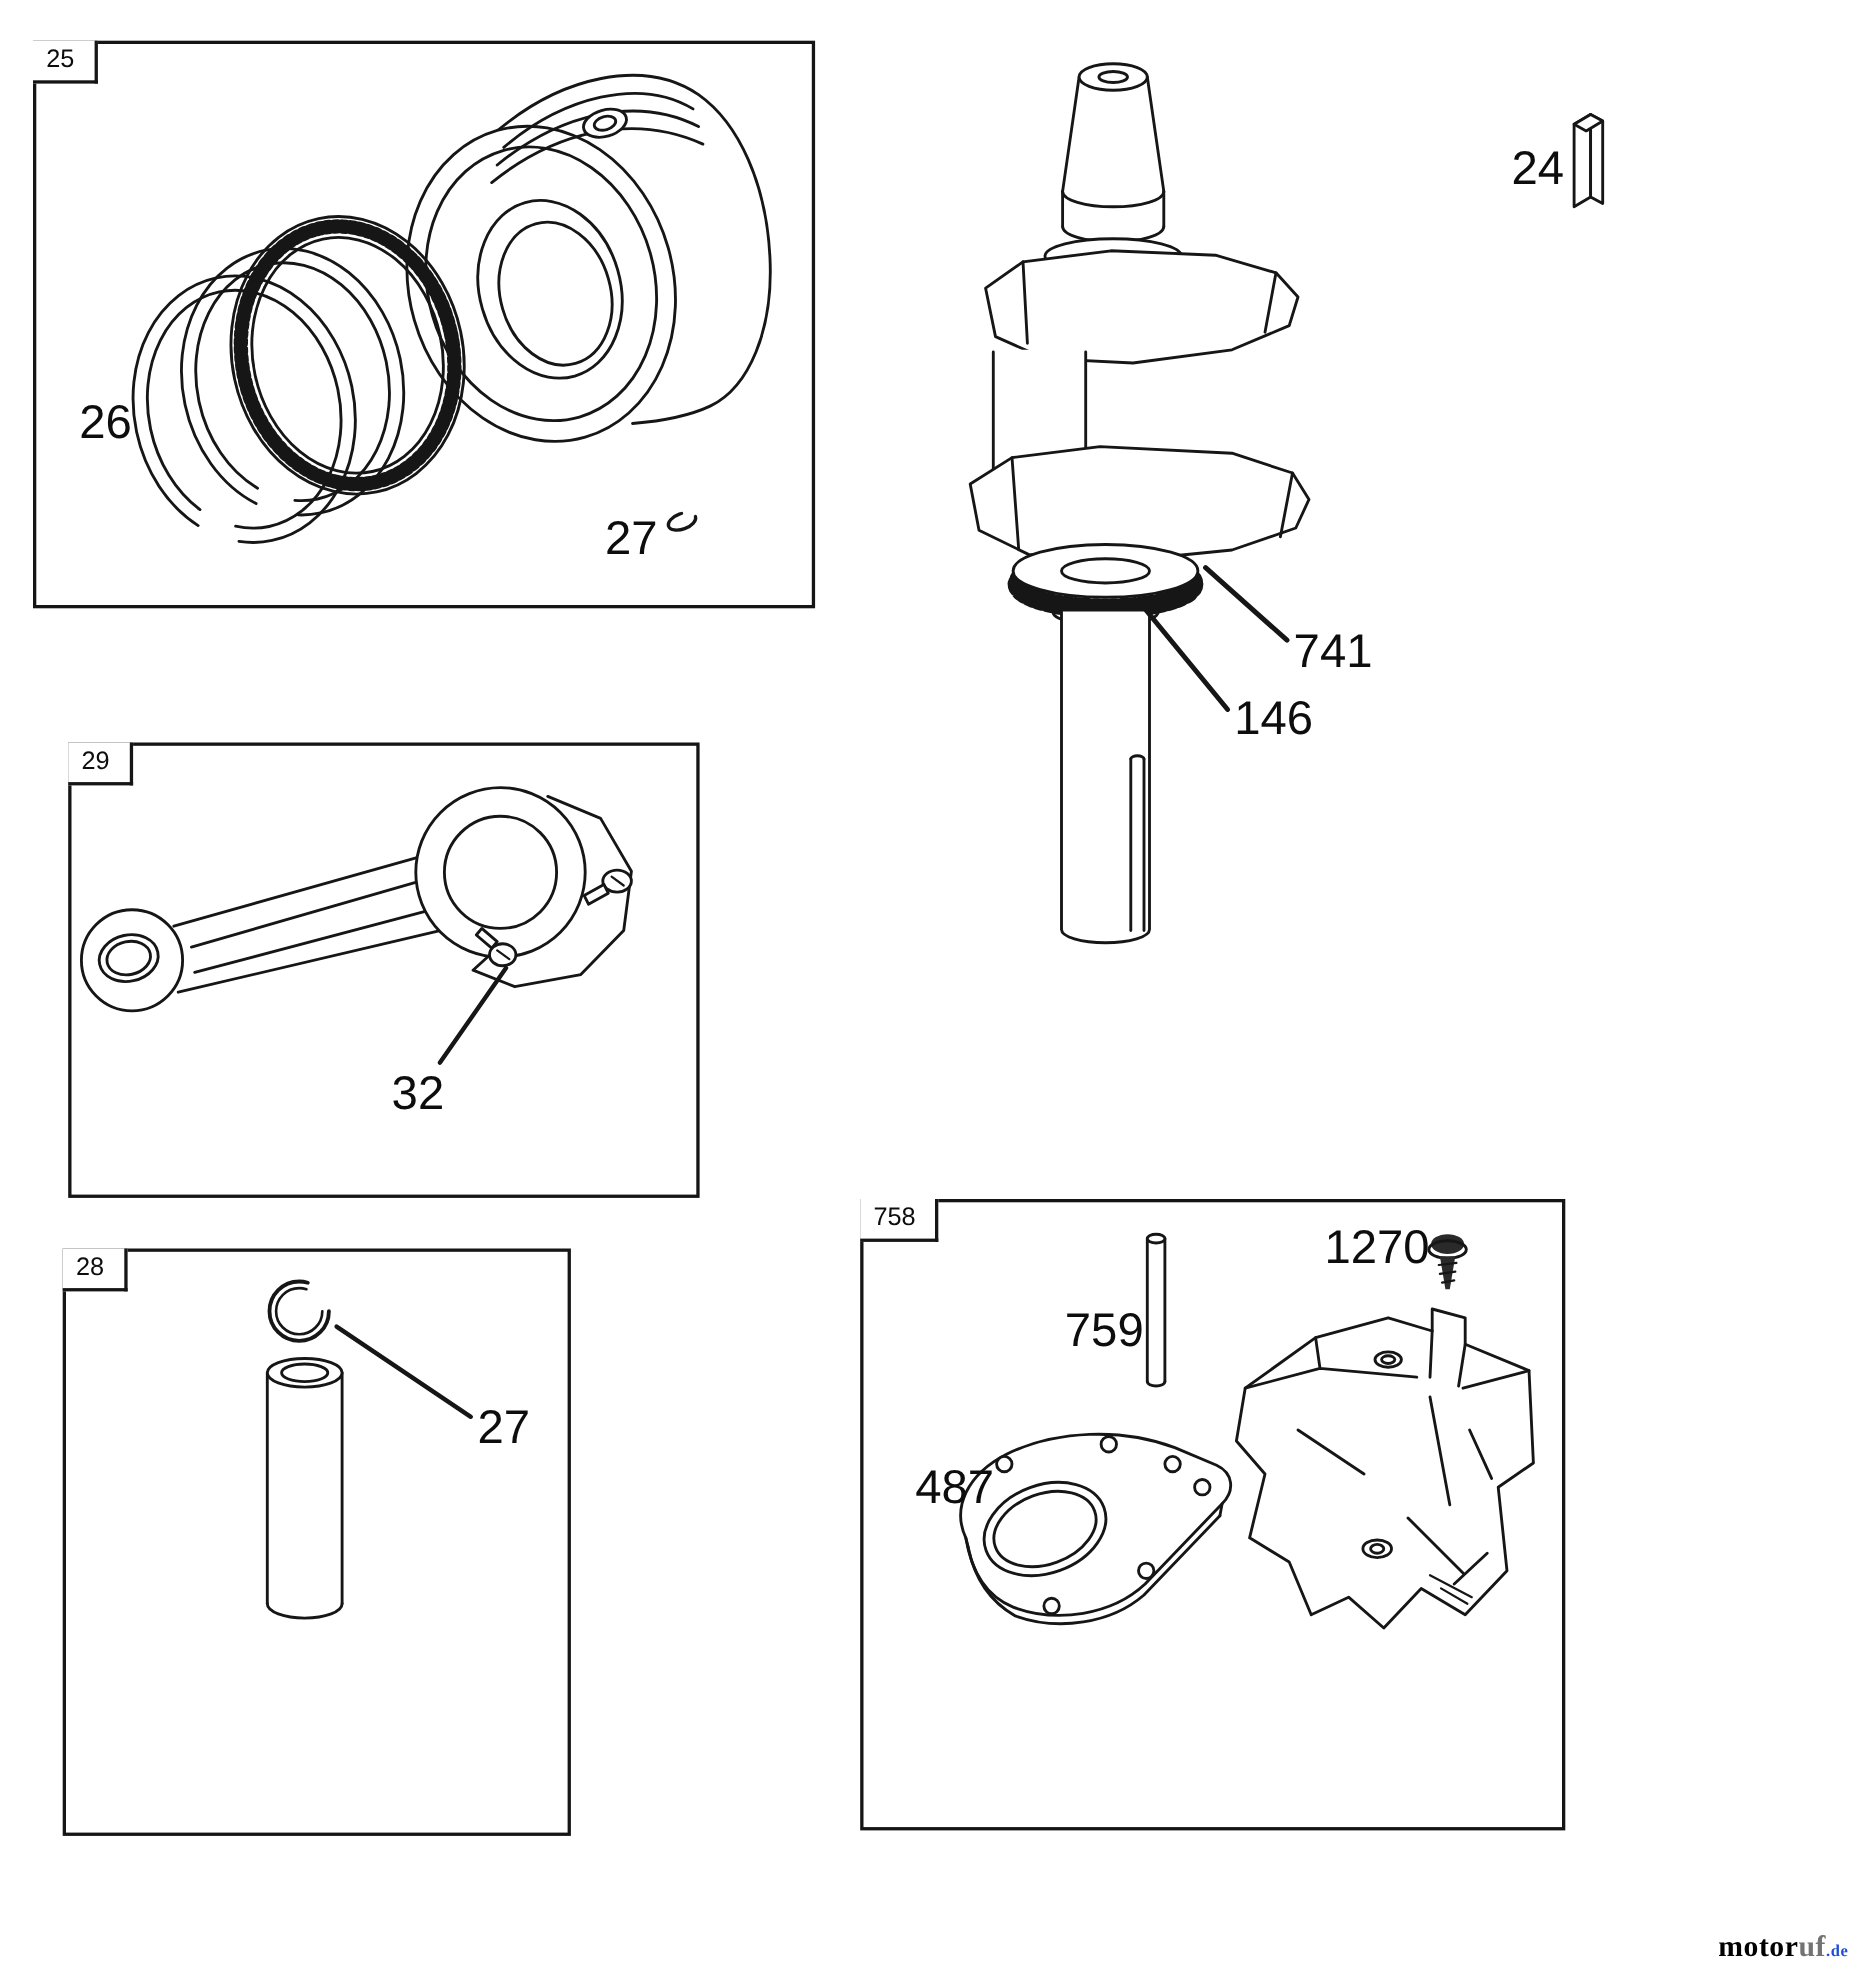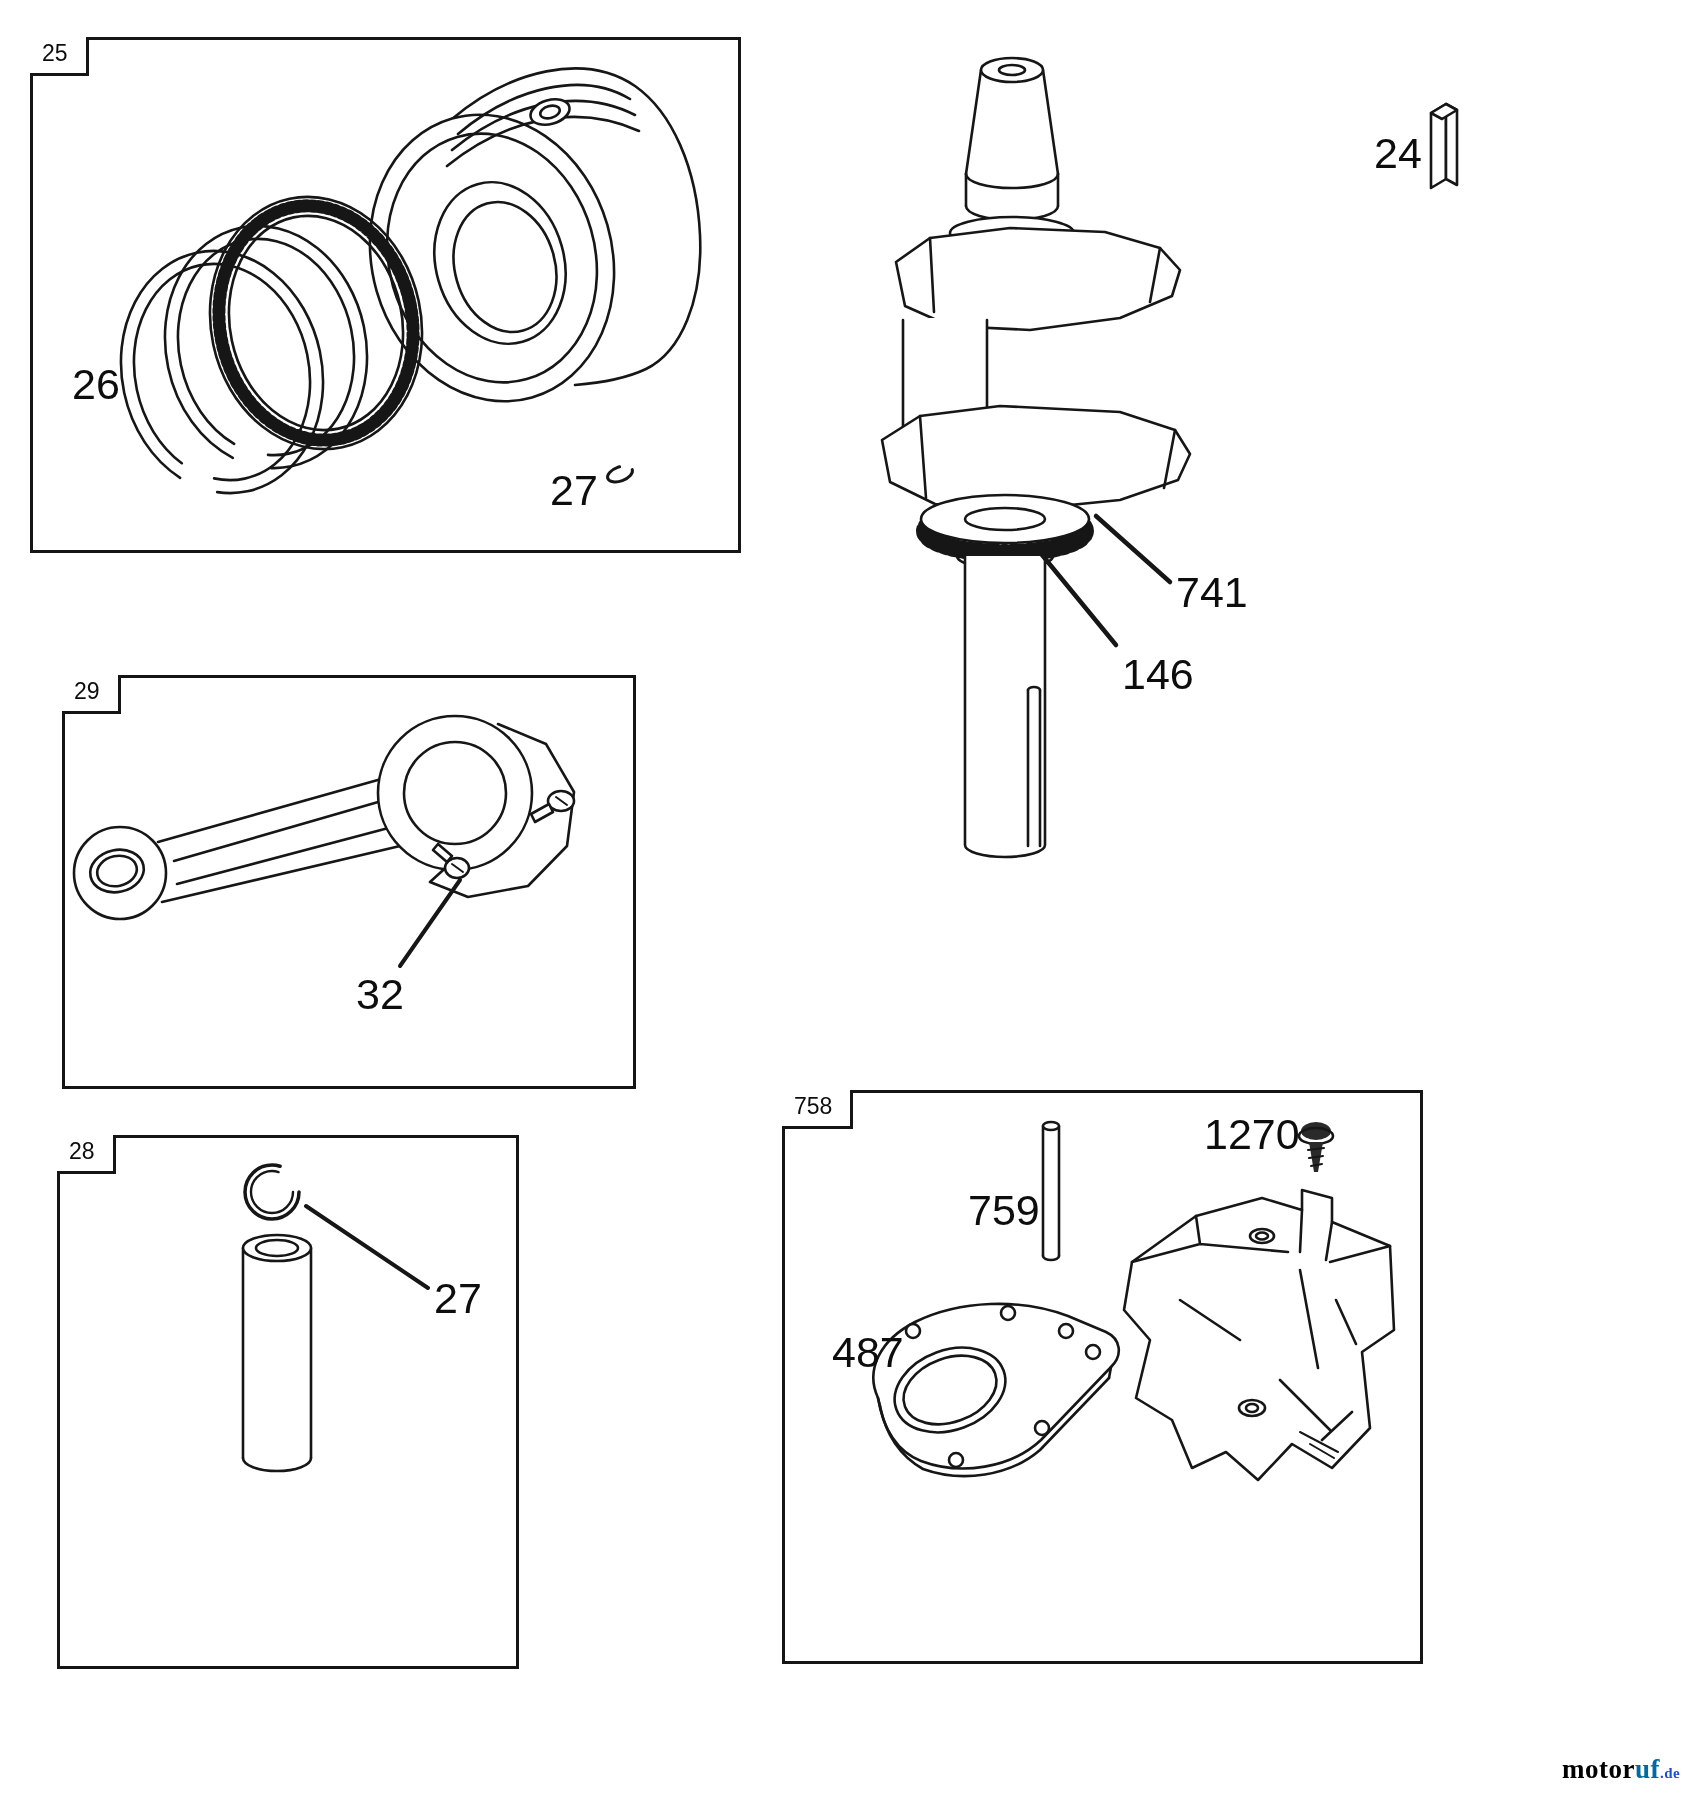--- a/index.html
+++ b/index.html
@@ -6,21 +6,21 @@
   .stage{position:relative;width:1701px;height:1800px;background:#ffffff;
          font-family:"Liberation Sans",sans-serif;color:#0d0d0d;overflow:hidden;}
   .panel{position:absolute;border:3px solid #151515;background:transparent;}
   .panel-tag{position:absolute;top:-3px;left:-3px;border:3px solid #151515;border-top:none;border-left:none;
              padding:4px 18px 7px 12px;font-size:23px;background:#fff;line-height:1.1;}
   .lbl{position:absolute;font-size:43px;line-height:1.05;}
   .canvas{position:absolute;left:0;top:0;}
   .watermark{position:absolute;font-family:"Liberation Serif",serif;font-weight:bold;font-size:27px;
              letter-spacing:0.5px;white-space:nowrap;}
   .wm-motor{color:#000000;}
-  .wm-uf{color:#0369a1;}
+  .wm-uf{color:#737373;}
   .wm-de{color:#1d4ed8;font-size:15px;}
 </style>
 </head>
 <body>
 
 <div class="stage">
 
   <svg class="canvas" width="1701" height="1800" viewBox="0 0 1701 1800">
     <g stroke="#161616" stroke-width="2.6" fill="none" stroke-linecap="round" stroke-linejoin="round">
 
@@ -166,21 +166,21 @@
   </div>
 
   <div class="panel" style="left:782px;top:1090px;width:635px;height:568px;">
     <div class="panel-tag">758</div>
   </div>
 
   <div class="lbl" style="left:72px;top:362px;">26</div>
   <div class="lbl" style="left:550px;top:468px;">27</div>
   <div class="lbl" style="left:1374px;top:131px;">24</div>
   <div class="lbl" style="left:1176px;top:570px;">741</div>
-  <div class="lbl" style="left:1122px;top:631px;margin-top:21px;">146</div>
+  <div class="lbl" style="left:1122px;top:631px;">146</div>
   <div class="lbl" style="left:356px;top:972px;">32</div>
   <div class="lbl" style="left:434px;top:1276px;">27</div>
   <div class="lbl" style="left:968px;top:1188px;">759</div>
   <div class="lbl" style="left:1204px;top:1112px;">1270</div>
   <div class="lbl" style="left:832px;top:1330px;">487</div>
 
   <div class="watermark" style="left:1562px;top:1754px;">
     <span class="wm-motor">motor</span><span class="wm-uf">uf</span><span class="wm-de">.de</span>
   </div>
 

